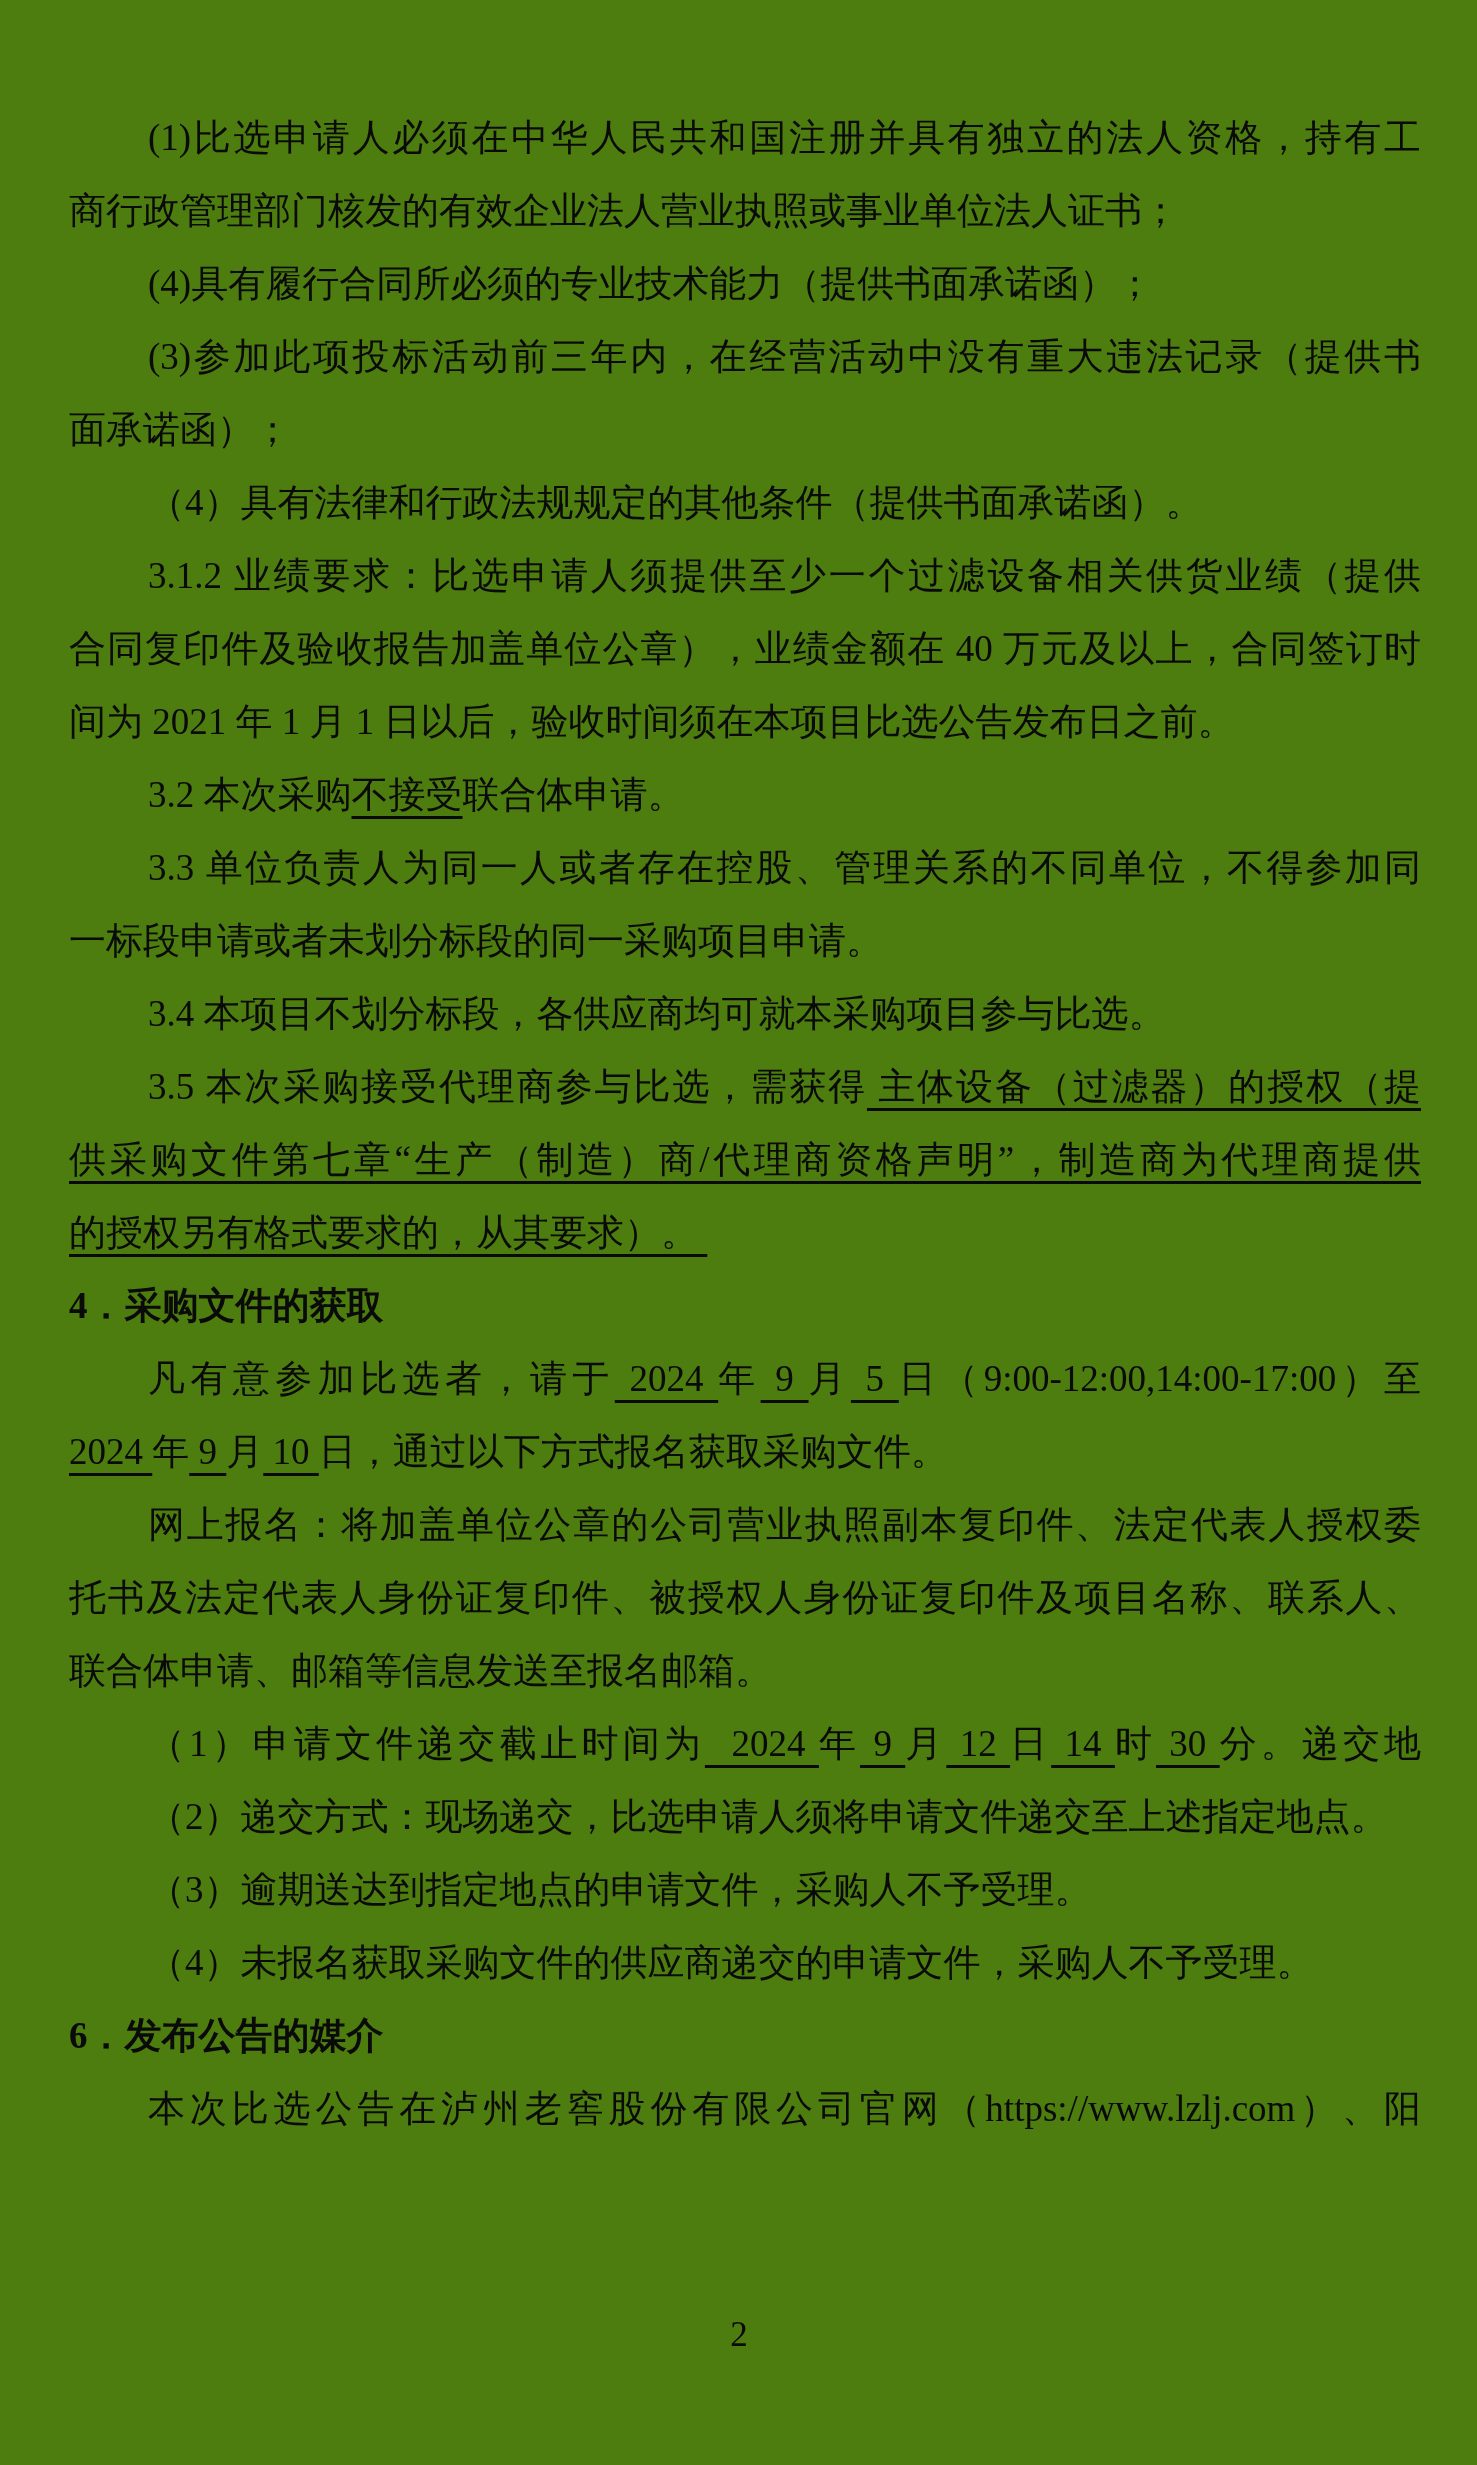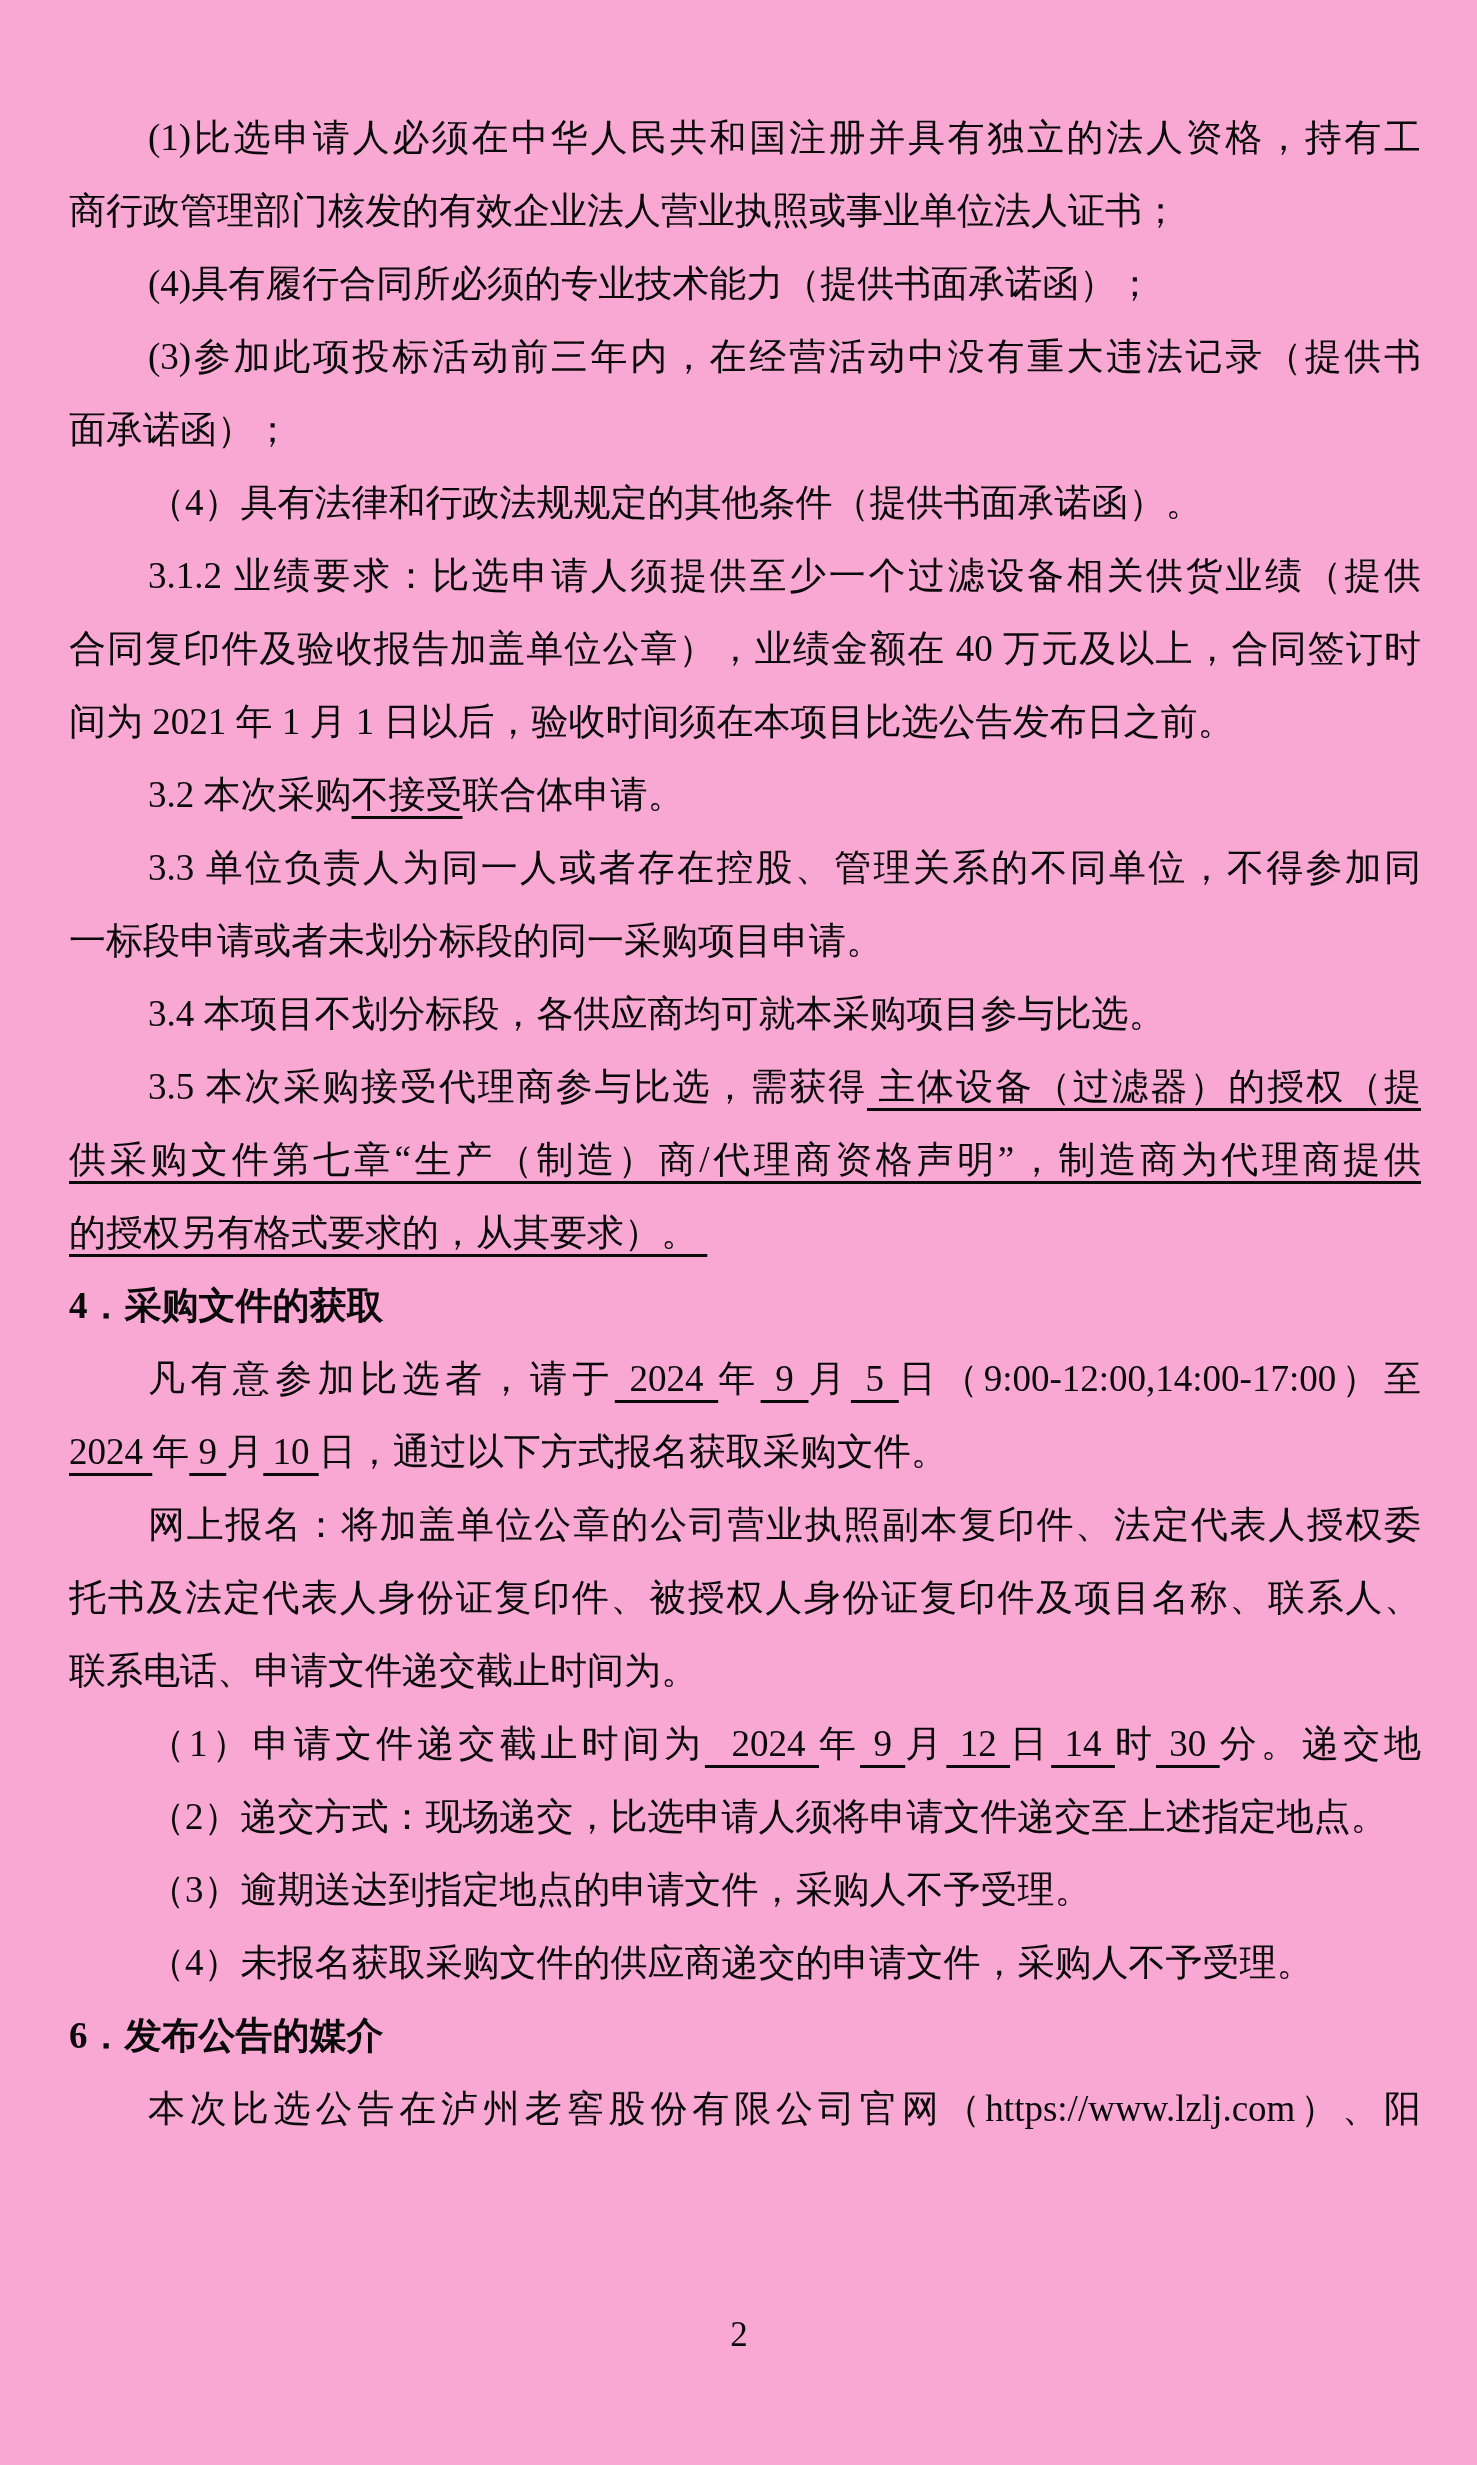--- a/index.html
+++ b/index.html
@@ -1,19 +1,19 @@
 <!DOCTYPE html>
 <html><head>
 <meta charset="utf-8">
 <style>
   html,body{margin:0;padding:0;background:#ffffff;}
   .page{
     position:relative;
     width:1478px;height:2466px;
-    background:#f9a8d4;
+    background:#4d7c0f;
     color:#0a0a0a;
     font-family:"Liberation Serif","DejaVu Serif",serif;
     overflow:hidden;
   }
   .doc{
     position:absolute;
     left:69px;top:101px;
     width:1352px;
     font-size:37px;
   }
@@ -63,21 +63,21 @@
       <div class="line"><span>一标段申请或者未划分标段的同一采购项目申请。</span></div>
       <div class="line indent"><span>3.4 本项目不划分标段，各供应商均可就本采购项目参与比选。</span></div>
       <div class="line indent justify"><span>3.5 本次采购接受代理商参与比选，</span><span class="b">需获得</span><span class="b u"> 主体设备（过滤器）的授权（提</span></div>
       <div class="line justify"><span class="b u">供采购文件第七章“生产（制造）商/代理商资格声明”，制造商为代理商提供</span></div>
       <div class="line"><span class="b u">的授权另有格式要求的，从其要求）。&nbsp;</span></div>
       <div class="line heading"><span>4．采购文件的获取</span></div>
       <div class="line indent justify"><span>凡有意参加比选者，</span><span class="b">请于</span><span class="b u"> 2024 </span><span class="b">年</span><span class="b u"> 9 </span><span class="b">月</span><span class="b u"> 5 </span><span class="b">日（9:00-12:00,14:00-17:00）至</span></div>
       <div class="line"><span class="b u">2024 </span><span class="b">年</span><span class="b u"> 9 </span><span class="b">月</span><span class="b u"> 10 </span><span class="b">日，</span><span>通过以下方式报名获取采购文件。</span></div>
       <div class="line indent justify"><span>网上报名：将加盖单位公章的公司营业执照副本复印件、法定代表人授权委</span></div>
       <div class="line justify"><span>托书及法定代表人身份证复印件、被授权人身份证复印件及项目名称、联系人、</span></div>
-      <div class="line"><span>联系电话、申请文件递交截止时间为。</span></div>
+      <div class="line"><span>联合体申请、邮箱等信息发送至报名邮箱。</span></div>
       <div class="line indent justify"><span class="b">（1）申请文件递交截止时间为</span><span class="b u">&nbsp;&nbsp;2024 </span><span class="b">年</span><span class="b u"> 9 </span><span class="b">月</span><span class="b u"> 12 </span><span class="b">日</span><span class="b u"> 14 </span><span class="b">时</span><span class="b u"> 30 </span><span class="b">分。递交地</span></div>
       <div class="line indent"><span>（2）递交方式：现场递交，比选申请人须将申请文件递交至上述指定地点。</span></div>
       <div class="line indent"><span>（3）逾期送达到指定地点的申请文件，采购人不予受理。</span></div>
       <div class="line indent"><span>（4）未报名获取采购文件的供应商递交的申请文件，采购人不予受理。</span></div>
       <div class="line heading"><span>6．发布公告的媒介</span></div>
       <div class="line indent justify"><span>本次比选公告在泸州老窖股份有限公司官网（https://www.lzlj.com）、阳</span></div>
     </div>
   <div class="page-number">2</div>
 </div>
 

